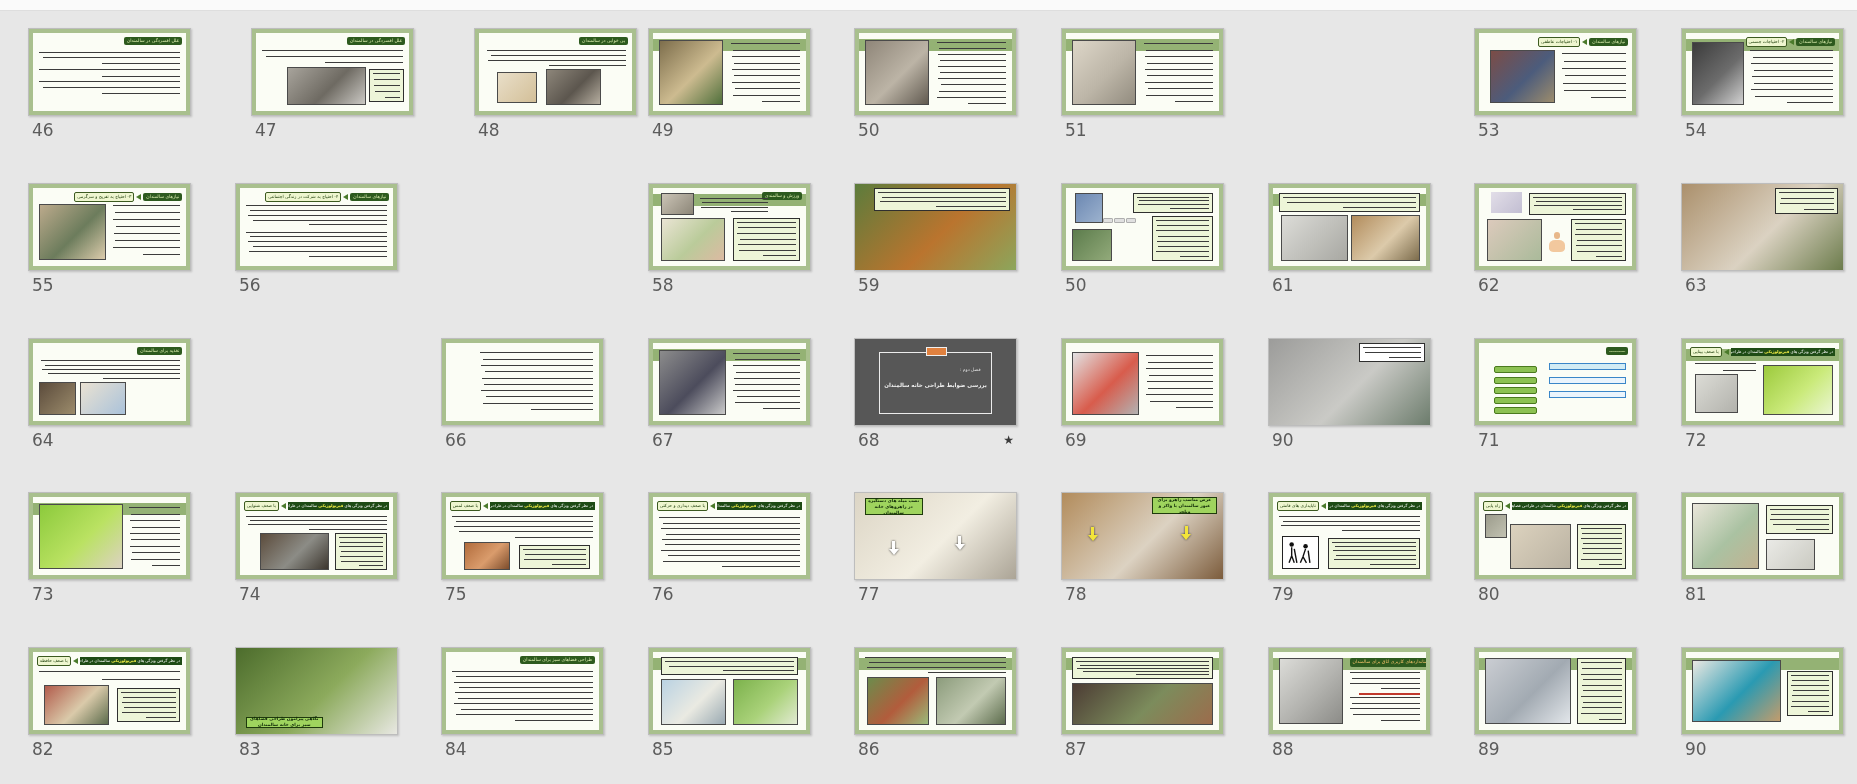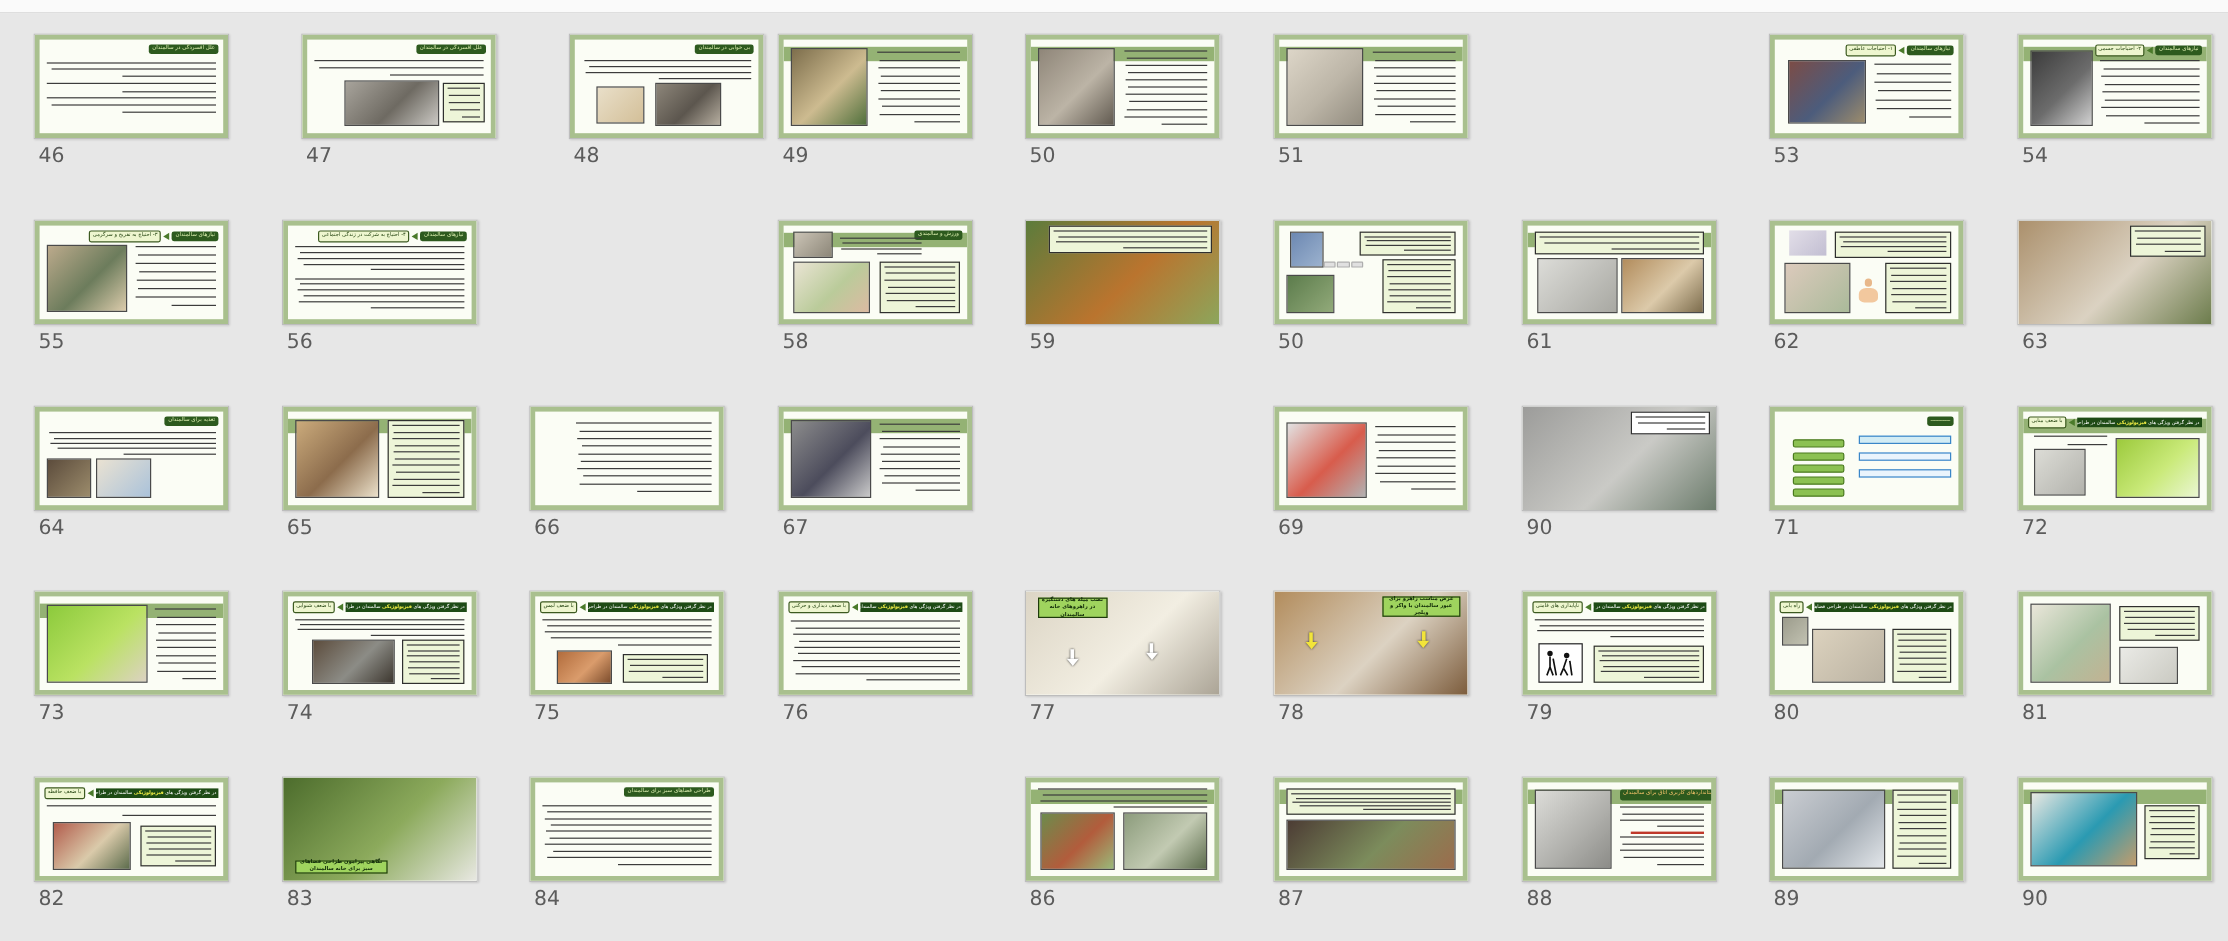--- a/index.html
+++ b/index.html
@@ -466,44 +466,20 @@
             <div class="bar" style="width: 55%;"></div>
           </div>
           <div class="photo fr" style="left: 4%; top: 50%; width: 24%; height: 42%; background: linear-gradient(135deg, rgb(92, 76, 60) 0%, rgb(156, 140, 108) 100%);"></div>
           <div class="photo fr" style="left: 31%; top: 50%; width: 30%; height: 42%; background: linear-gradient(135deg, rgb(234, 226, 210) 0%, rgb(170, 194, 218) 100%);"></div>
         </div>
       </div>
       <div class="meta">
         <div class="num">64</div>
       </div>
     </div>
-    <div class="cell" style="left: 235px; top: 338px;">
-      <div class="thumb framed">
-        <div class="inner">
-          <div class="band"></div>
-          <div class="photo fr" style="left: 4%; top: 9%; width: 46%; height: 83%; background: linear-gradient(135deg, rgb(203, 171, 124) 0%, rgb(140, 108, 76) 55%, rgb(235, 225, 203) 100%);"></div>
-          <div class="tbox" style="left: 54%; top: 9%; width: 42%; height: 83%;">
-            <div class="bar" style="width: 100%;"></div>
-            <div class="bar" style="width: 97%;"></div>
-            <div class="bar" style="width: 99%;"></div>
-            <div class="bar" style="width: 95%;"></div>
-            <div class="bar" style="width: 98%;"></div>
-            <div class="bar" style="width: 96%;"></div>
-            <div class="bar" style="width: 99%;"></div>
-            <div class="bar" style="width: 94%;"></div>
-            <div class="bar" style="width: 97%;"></div>
-            <div class="bar" style="width: 100%;"></div>
-            <div class="bar" style="width: 55%;"></div>
-          </div>
-        </div>
-      </div>
-      <div class="meta">
-        <div class="num">65</div>
-      </div>
-    </div>
     <div class="cell" style="left: 441px; top: 338px;">
       <div class="thumb framed">
         <div class="inner">
           <div class="lines" style="left: 22%; top: 12%; width: 74%; height: 74%;">
             <div class="bar" style="width: 100%;"></div>
             <div class="bar" style="width: 97%;"></div>
             <div class="bar" style="width: 99%;"></div>
             <div class="bar" style="width: 95%;"></div>
             <div class="bar" style="width: 98%;"></div>
             <div class="bar" style="width: 96%;"></div>
@@ -532,20 +508,36 @@
             <div class="bar" style="width: 96%;"></div>
             <div class="bar" style="width: 99%;"></div>
             <div class="bar" style="width: 94%;"></div>
             <div class="bar" style="width: 97%;"></div>
             <div class="bar" style="width: 55%;"></div>
           </div>
         </div>
       </div>
       <div class="meta">
         <div class="num">67</div>
+      </div>
+    </div>
+    <div class="cell" style="left: 854px; top: 338px;">
+      <div class="thumb">
+        <div class="inner" style="background: rgb(87, 87, 87);">
+          <div style="position: absolute; inset: 0px;">
+            <div class="d68box"></div>
+            <div class="d68tab"></div>
+            <div class="d68kicker">فصل دوم :</div>
+            <div class="d68title">بررسی ضوابط طراحی خانه سالمندان</div>
+          </div>
+        </div>
+      </div>
+      <div class="meta">
+        <div class="num">68</div>
+        <div class="star">★</div>
       </div>
     </div>
     <div class="cell" style="left: 1061px; top: 338px;">
       <div class="thumb framed">
         <div class="inner">
           <div class="photo fr" style="left: 4%; top: 12%; width: 44%; height: 80%; background: linear-gradient(135deg, rgb(226, 226, 226) 0%, rgb(216, 92, 76) 55%, rgb(178, 178, 178) 100%);"></div>
           <div class="lines" style="left: 52%; top: 16%; width: 44%; height: 68%;">
             <div class="bar" style="width: 100%;"></div>
             <div class="bar" style="width: 97%;"></div>
             <div class="bar" style="width: 99%;"></div>
@@ -896,20 +888,37 @@
             <div class="bar" style="width: 94%;"></div>
             <div class="bar" style="width: 97%;"></div>
             <div class="bar" style="width: 55%;"></div>
           </div>
         </div>
       </div>
       <div class="meta">
         <div class="num">84</div>
       </div>
     </div>
+    <div class="cell" style="left: 648px; top: 647px;">
+      <div class="thumb framed">
+        <div class="inner">
+          <div class="band"></div>
+          <div class="tbox" style="left: 5%; top: 7%; width: 90%; height: 22%;">
+            <div class="bar" style="width: 100%;"></div>
+            <div class="bar" style="width: 97%;"></div>
+            <div class="bar" style="width: 55%;"></div>
+          </div>
+          <div class="photo fr" style="left: 5%; top: 34%; width: 43%; height: 60%; background: linear-gradient(135deg, rgb(186, 210, 226) 0%, rgb(234, 234, 226) 55%, rgb(154, 170, 178) 100%);"></div>
+          <div class="photo fr" style="left: 52%; top: 34%; width: 43%; height: 60%; background: linear-gradient(135deg, rgb(124, 178, 76) 0%, rgb(170, 210, 122) 55%, rgb(226, 234, 210) 100%);"></div>
+        </div>
+      </div>
+      <div class="meta">
+        <div class="num">85</div>
+      </div>
+    </div>
     <div class="cell" style="left: 854px; top: 647px;">
       <div class="thumb framed">
         <div class="inner">
           <div class="band"></div>
           <div class="lines" style="left: 4%; top: 7%; width: 92%; height: 20%;">
             <div class="bar" style="width: 100%;"></div>
             <div class="bar" style="width: 97%;"></div>
             <div class="bar" style="width: 99%;"></div>
             <div class="bar" style="width: 55%;"></div>
           </div>

